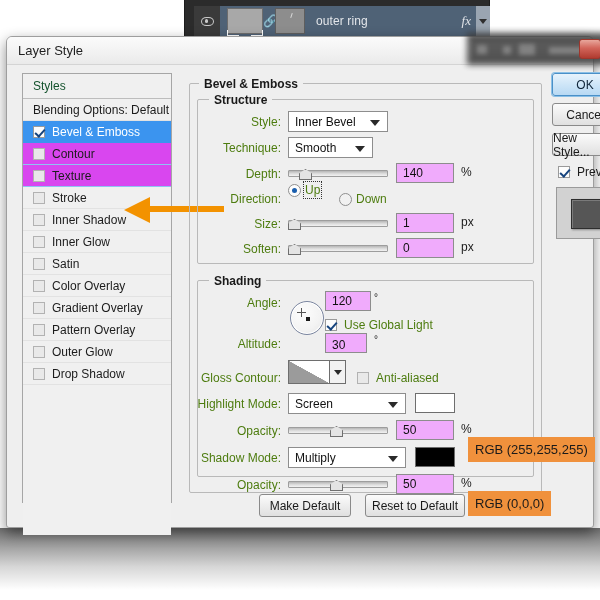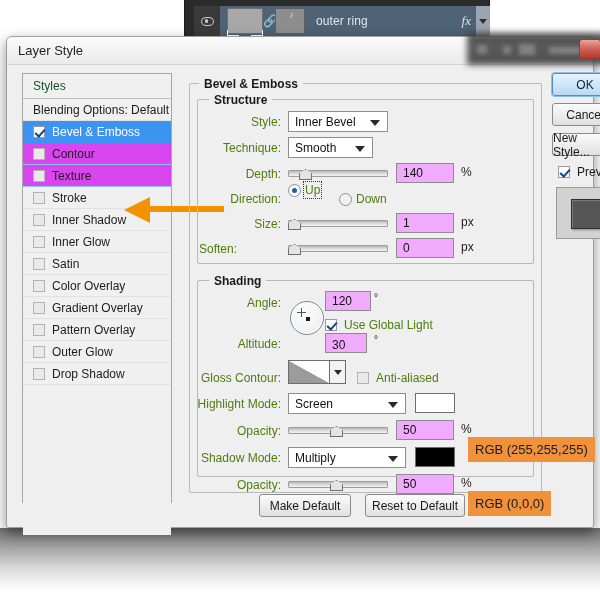--- a/index.html
+++ b/index.html
@@ -495,21 +495,21 @@
         </div>
         <div class="slider" style="position:absolute; left:99px; top:143px; width:100px;">
           <div class="track"></div>
           <div class="knob" style="left:0px;"></div>
         </div>
         <div class="numbox" style="position:absolute; left:207px; top:140px; width:58px;">
           <span>1</span>
         </div>
         <span class="unit" style="position:absolute; left:272px; top:142px;">px</span>
 
-        <div class="row" style="left:10px; top:165px; width:82px; ">
+        <div class="row" style="left:10px; top:165px; width:82px; justify-content:flex-end;padding-left:25px;">
           <span class="lbl">Soften:</span>
         </div>
         <div class="slider" style="position:absolute; left:99px; top:168px; width:100px;">
           <div class="track"></div>
           <div class="knob" style="left:0px;"></div>
         </div>
         <div class="numbox" style="position:absolute; left:207px; top:165px; width:58px;">
           <span>0</span>
         </div>
         <span class="unit" style="position:absolute; left:272px; top:167px;">px</span>

